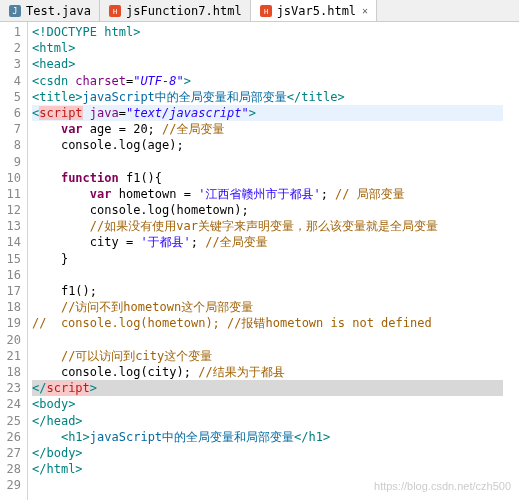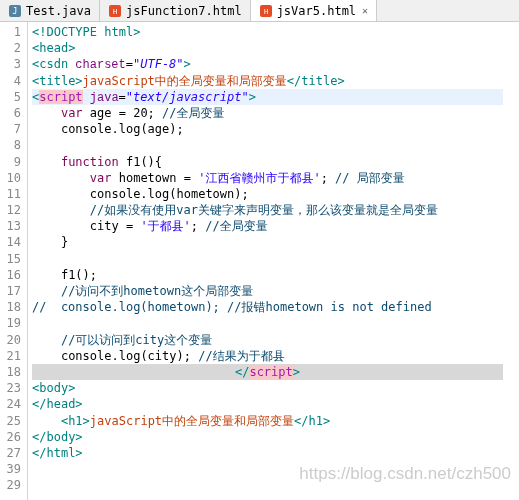--- a/index.html
+++ b/index.html
@@ -8,30 +8,30 @@
 .tab { padding: 3px 8px; border-right: 1px solid #ccc; display: flex; align-items: center; gap: 4px; cursor: pointer; }
 .tab.active { background: #fff; }
 .tab-icon { width: 14px; height: 14px; display: inline-flex; align-items: center; justify-content: center; }
 .close-x { font-size: 10px; color: #666; margin-left: 2px; }
 .editor { display: flex; height: calc(100% - 22px); position: relative; }
 .gutter { background: #fff; border-right: 1px solid #d4d4d4; text-align: right; color: #888; padding: 2px 6px 2px 4px; user-select: none; min-width: 28px; }
 .gutter div { height: 16.2px; line-height: 16.2px; }
 .code { flex: 1; background: #fff; padding: 2px 16px 2px 4px; position: relative; }
 .line { height: 16.2px; line-height: 16.2px; white-space: pre; }
 .line.hl { background: #e8f2fe; }
-.line.hl2 { background: #d8d8d8; text-align: center; }
+.line.hl2 { background: #d8d8d8; }
 .t-tag { color: #008080; }
-.t-attr { color: #7f007f; font-family: Liberation Mono, monospace; }
+.t-attr { color: #7f007f; }
 .t-str { color: #2a00ff; font-style: italic; }
 .t-str2 { color: #2a00ff; }
-.t-kw { color: #7f0055; font-weight: normal; }
-.t-cm { color: #0c4a6e; }
-.t-txt { color: #c2410c; }
-.t-scr-hl { background: #f9c8c8; color: #a21caf; }
-.watermark { position: absolute; bottom: 16px; right: 8px; color: #ccc; font-size: 17px; font-family: Arial; }
+.t-kw { color: #7f0055; font-weight: bold; }
+.t-cm { color: #a16207; }
+.t-txt { color: #0369a1; }
+.t-scr-hl { background: #f9c8c8; color: #b91c1c; }
+.watermark { position: absolute; bottom: 8px; right: 8px; color: #ccc; font-size: 11px; font-family: Arial; }
 </style>
 </head>
 <body>
 
 <div class="tabs">
   <div class="tab">
     <span class="tab-icon">
         <svg width="12" height="12">
           <rect width="12" height="12" fill="#5382a1" rx="2"></rect>
           <text x="6" y="9" fill="#fff" font-size="8" text-anchor="middle">J</text>
@@ -82,25 +82,26 @@
       <div>18</div>
       <div>19</div>
       <div>20</div>
       <div>21</div>
       <div>18</div>
       <div>23</div>
       <div>24</div>
       <div>25</div>
       <div>26</div>
       <div>27</div>
-      <div>39</div>
+      <div>28</div>
       <div>29</div>
   </div>
   <div class="code">
 <div class="line"><span class="t-tag">&lt;!DOCTYPE html&gt;</span></div>
+<div class="line"><span class="t-tag">&lt;</span><span class="t-tag">html</span><span class="t-tag">&gt;</span></div>
 <div class="line"><span class="t-tag">&lt;</span><span class="t-tag">head</span><span class="t-tag">&gt;</span></div>
 <div class="line"><span class="t-tag">&lt;</span><span class="t-tag">csdn</span><span class="t-attr"> charset</span><span>=</span><span class="t-str">"UTF-8"</span><span class="t-tag">&gt;</span></div>
 <div class="line"><span class="t-tag">&lt;</span><span class="t-tag">title</span><span class="t-tag">&gt;</span><span class="t-txt">javaScript中的全局变量和局部变量</span><span class="t-tag">&lt;/</span><span class="t-tag">title</span><span class="t-tag">&gt;</span></div>
 <div class="line hl"><span class="t-tag">&lt;</span><span class="t-scr-hl">script</span><span class="t-attr"> java</span><span>=</span><span class="t-str">"text/javascript"</span><span class="t-tag">&gt;</span></div>
 <div class="line"><span>    </span><span class="t-kw">var</span><span> age = 20; </span><span class="t-cm">//全局变量</span></div>
 <div class="line"><span>    </span><span>console.log(age);</span></div>
 <div class="line"><span></span></div>
 <div class="line"><span>    </span><span class="t-kw">function</span><span> f1(){</span></div>
 <div class="line"><span>        </span><span class="t-kw">var</span><span> hometown = </span><span class="t-str2">'江西省赣州市于都县'</span><span>; </span><span class="t-cm">// 局部变量</span></div>
 <div class="line"><span>        </span><span>console.log(hometown);</span></div>

